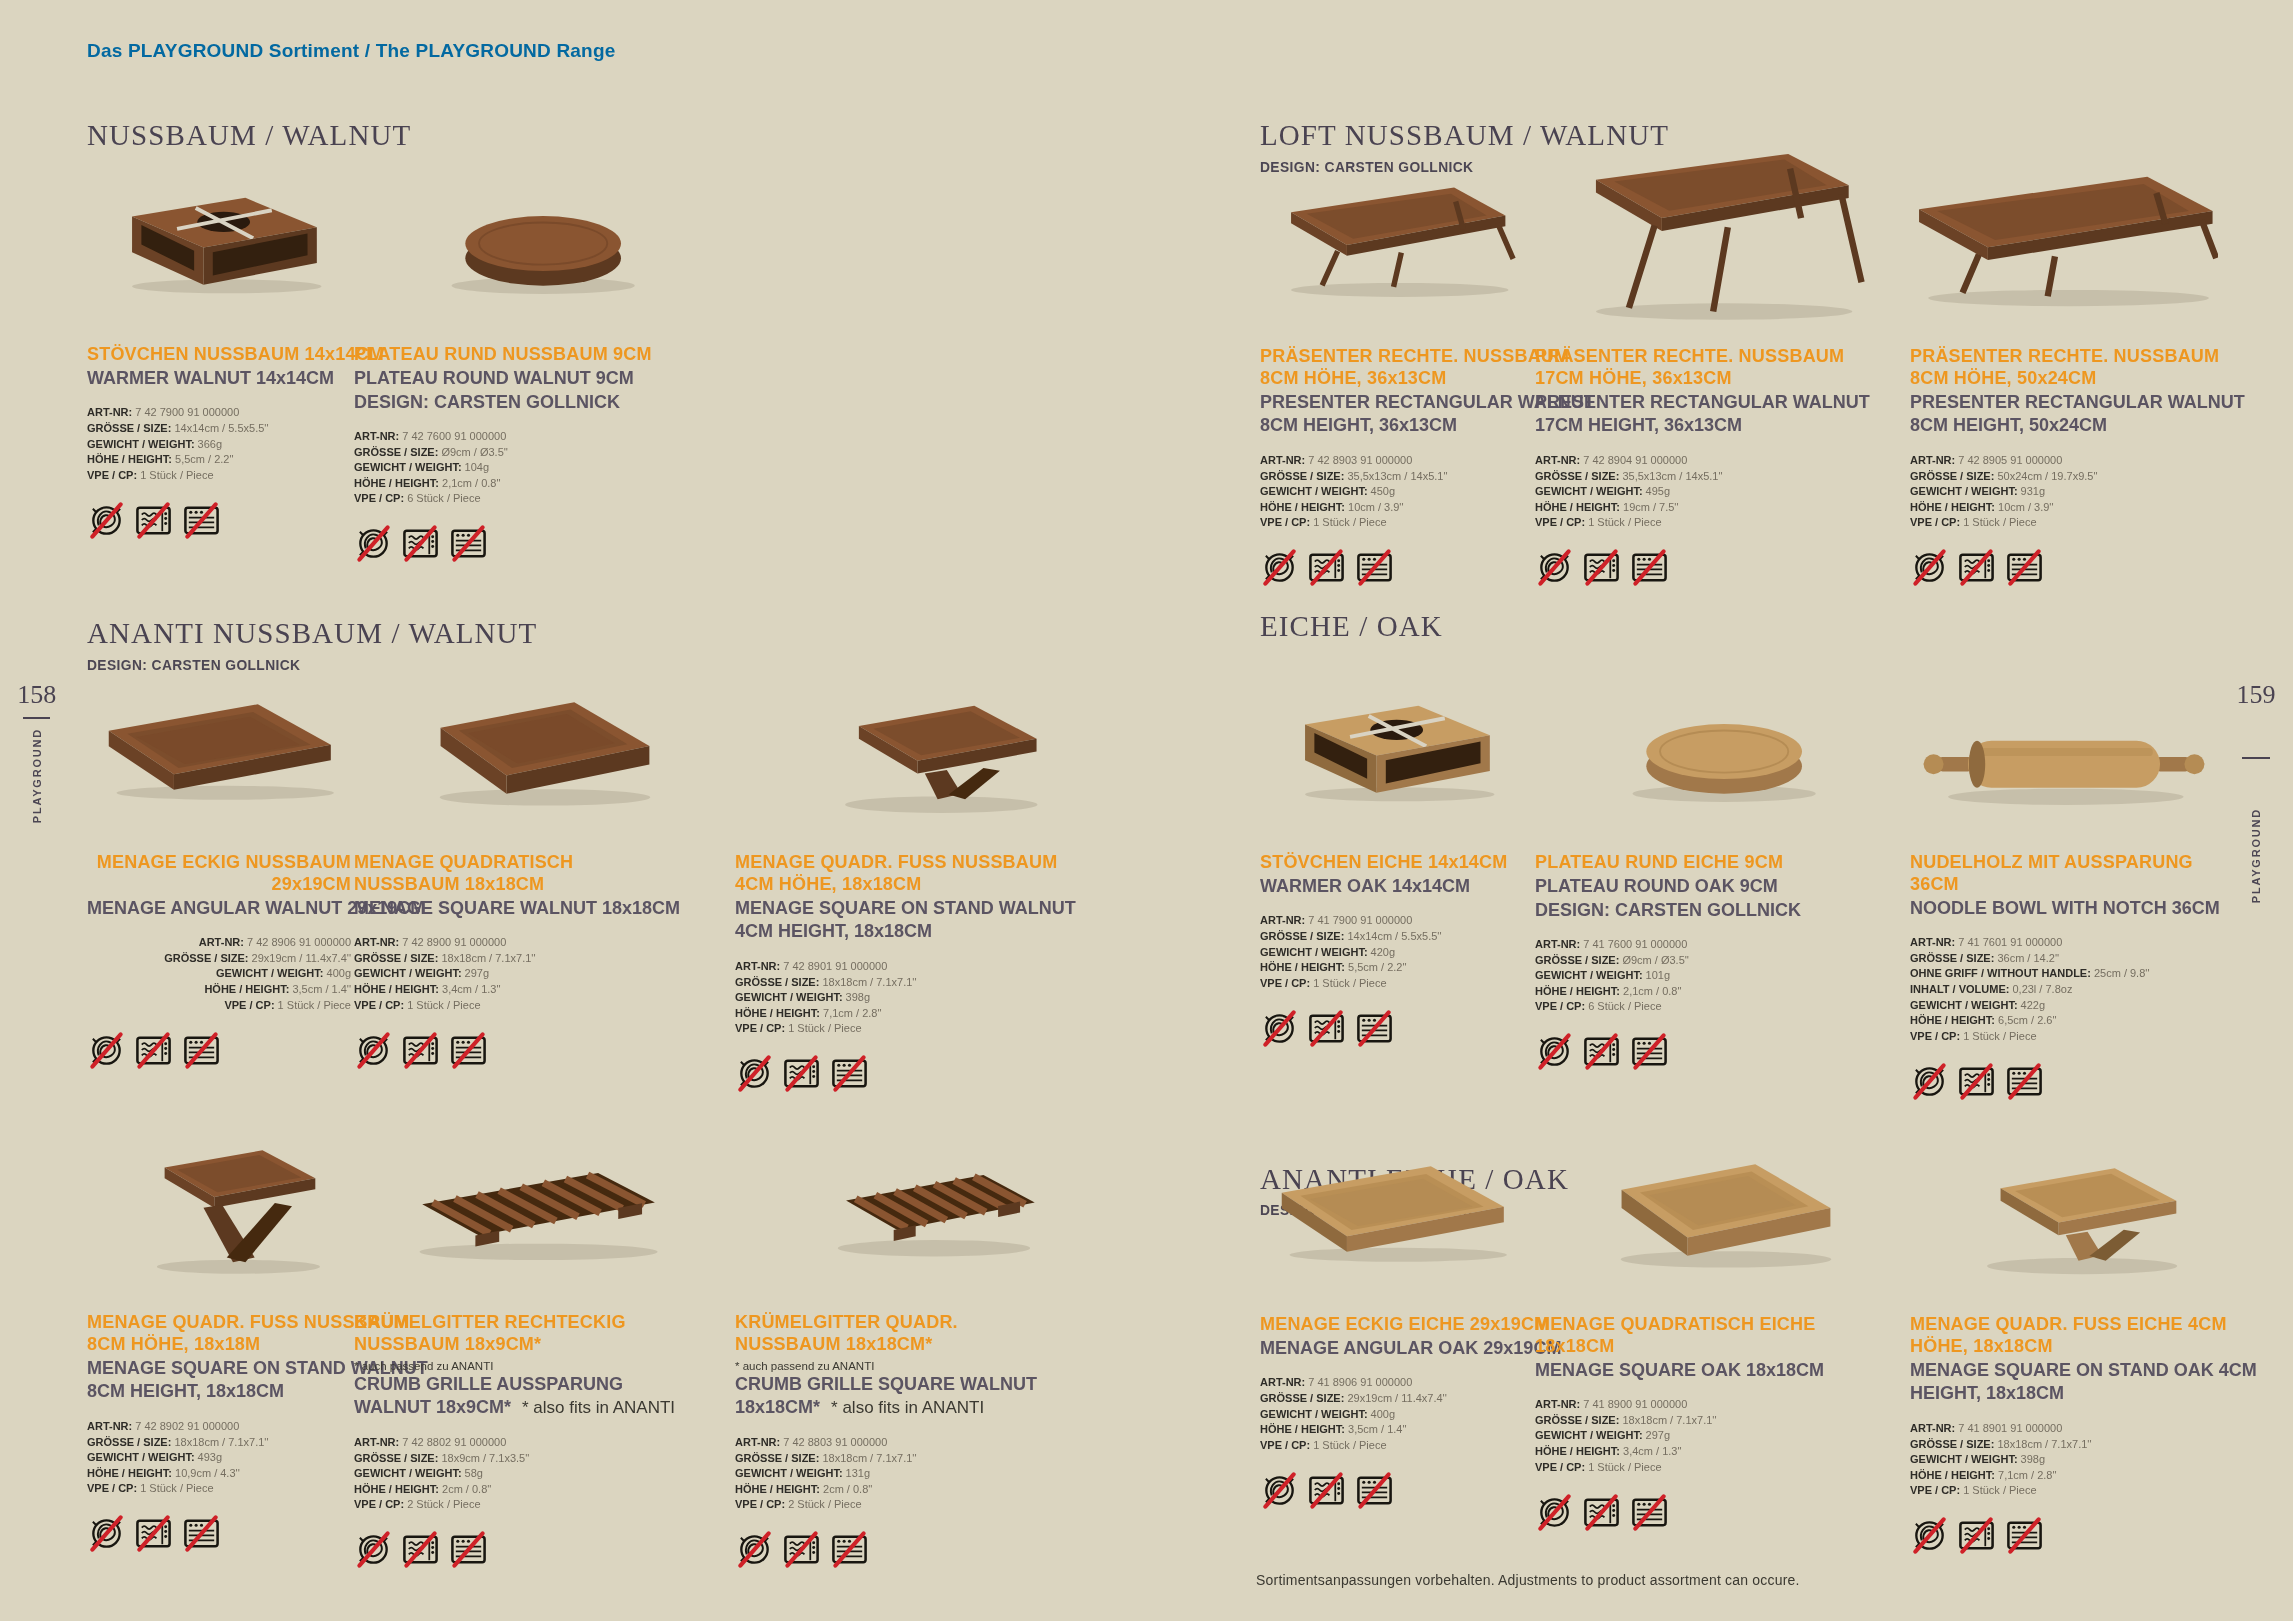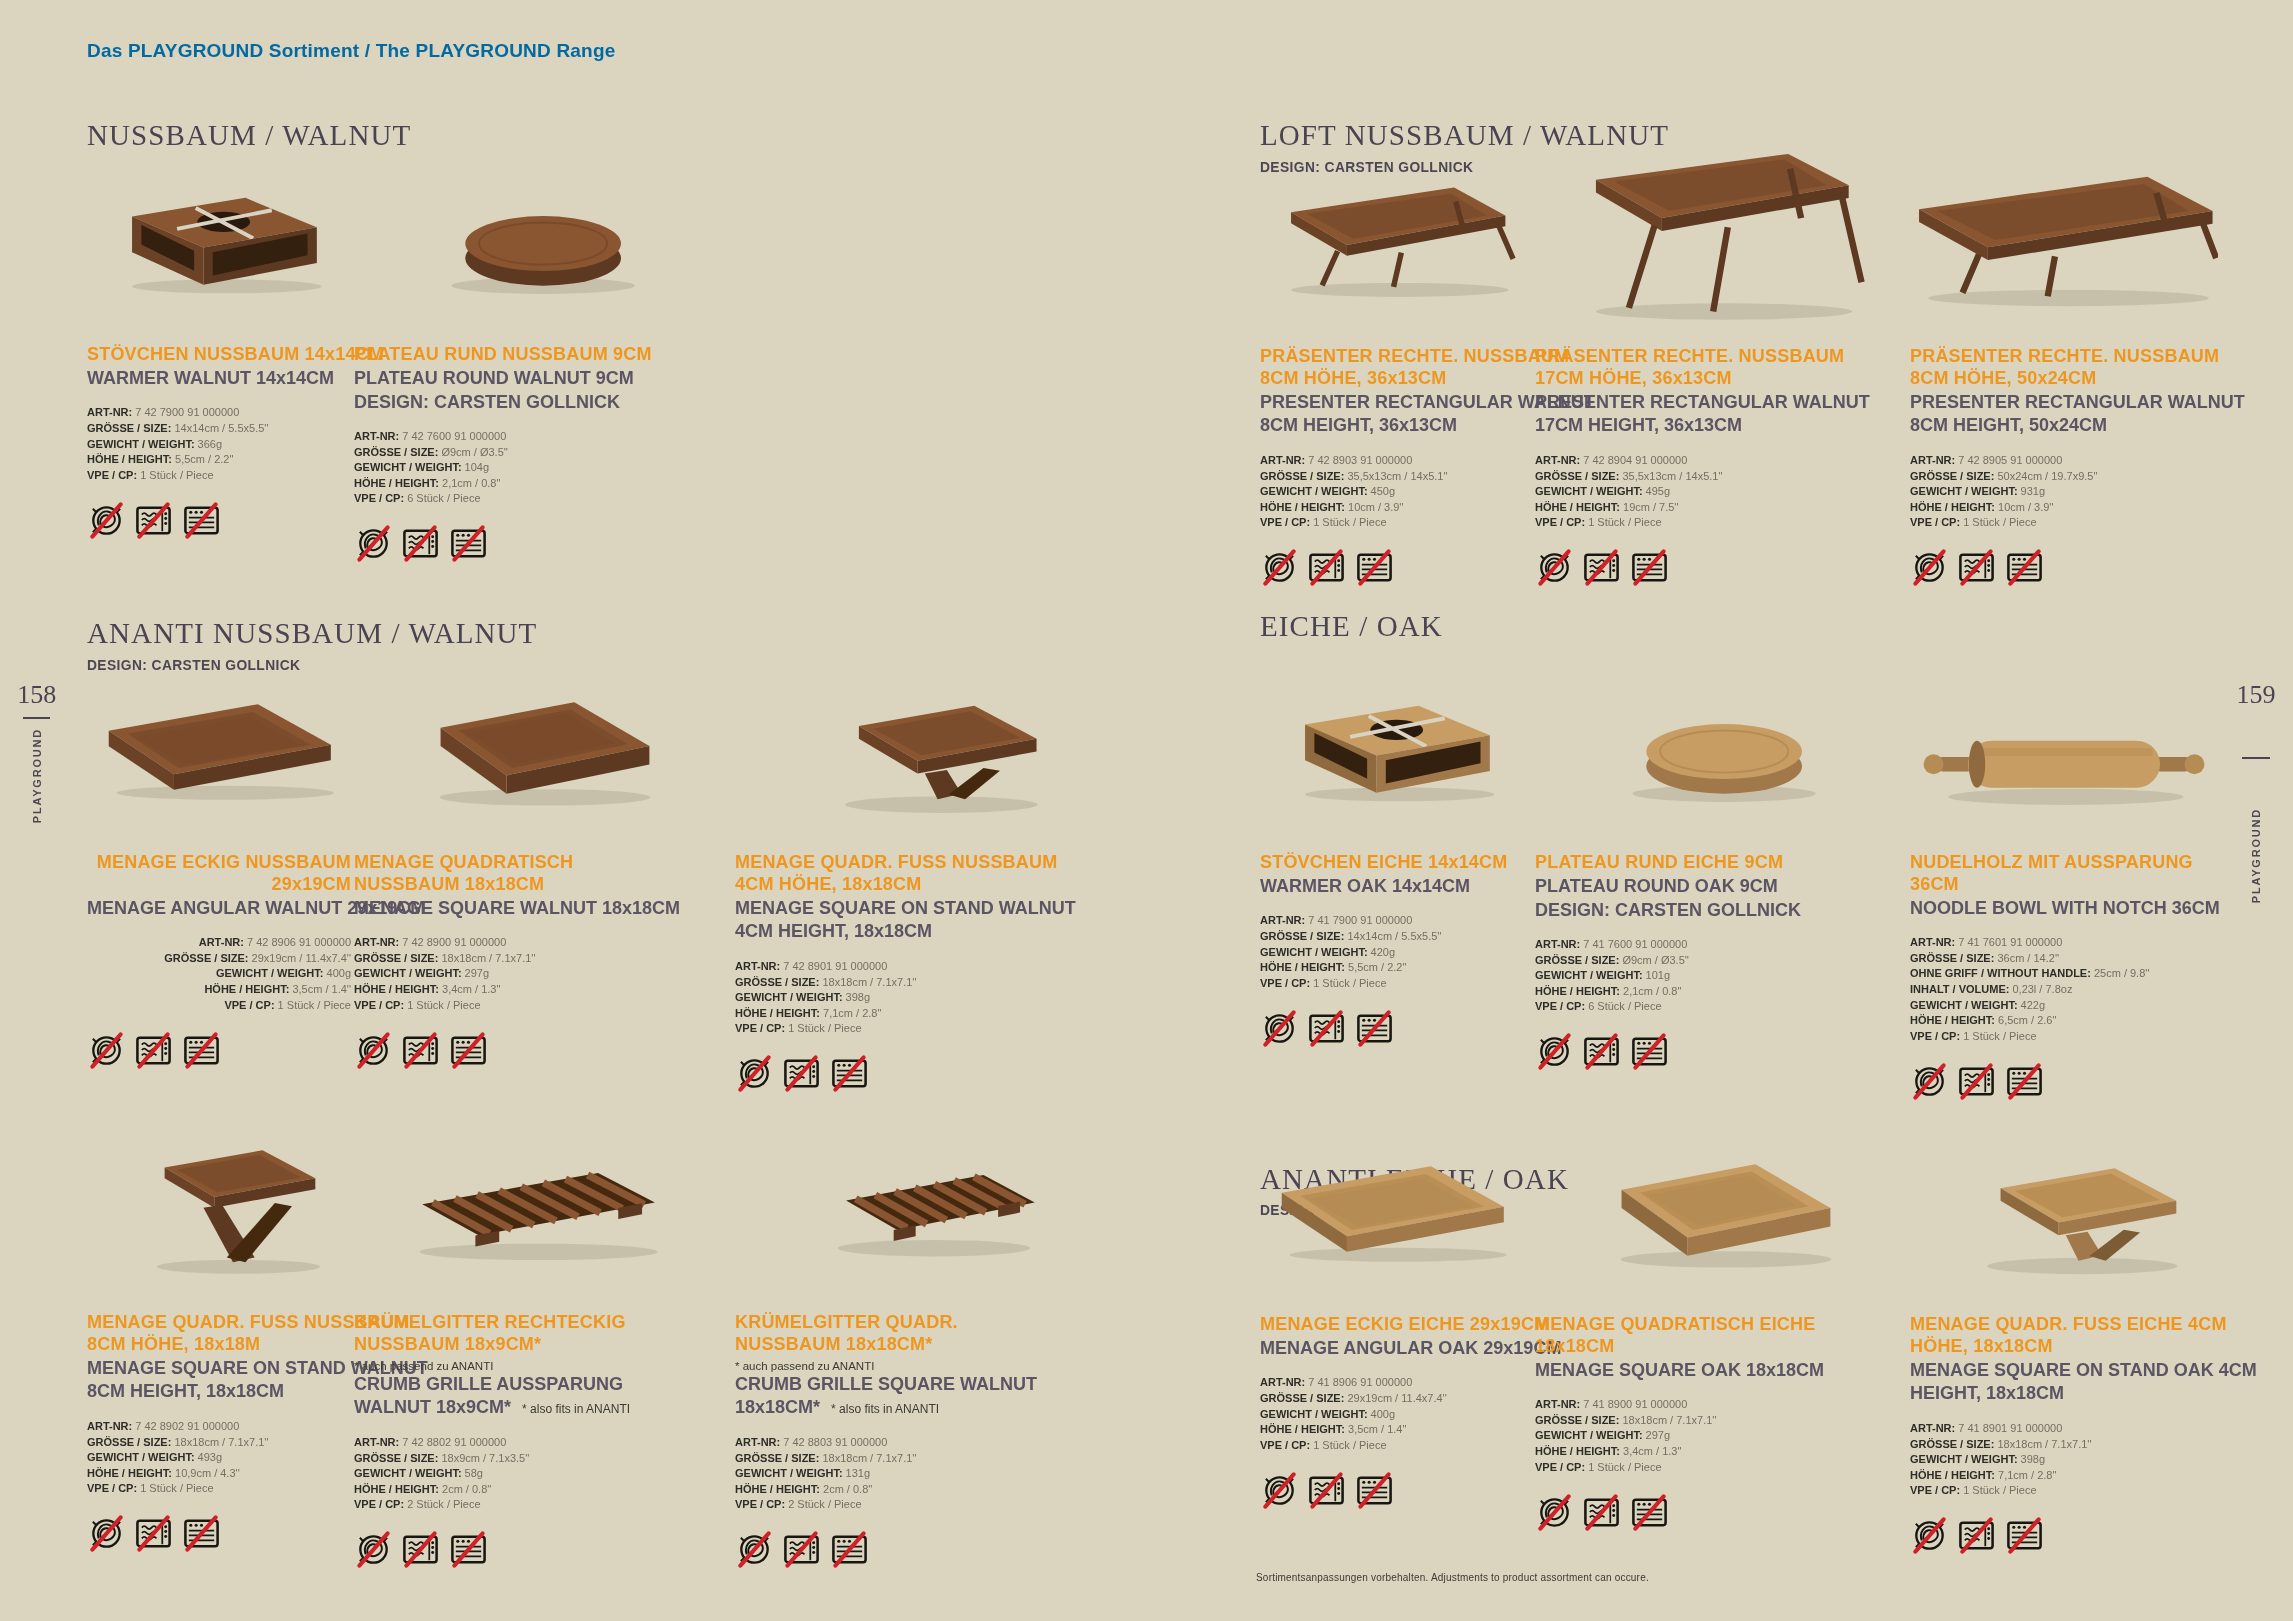--- a/index.html
+++ b/index.html
@@ -8,33 +8,33 @@
   .doc-header{position:absolute;left:87px;top:40px;font-size:19px;font-weight:bold;color:#0369a1;letter-spacing:0.2px;}
   .section-title{position:absolute;font-family:"Liberation Serif","DejaVu Serif",serif;
                  font-size:29px;color:#4a4351;letter-spacing:1.1px;white-space:nowrap;}
   .design-line{position:absolute;font-size:13.8px;font-weight:bold;color:#4c4653;letter-spacing:0.4px;white-space:nowrap;}
   .card{position:absolute;}
   .imgbox{display:flex;align-items:flex-end;justify-content:center;width:100%;}
   .imgbox svg{margin-bottom:18.4px;}
   .p-title{color:#ee9720;font-weight:bold;font-size:18px;line-height:1.22;letter-spacing:0.2px;white-space:nowrap;}
   .p-sub{color:#5b5462;font-weight:bold;font-size:18px;line-height:1.22;white-space:nowrap;margin-top:1.8px;}
   .fnote{font-size:11.5px;color:#3b3931;margin-top:4px;margin-bottom:1.8px;white-space:nowrap;}
-  .fnote-inline{font-size:12px;font-weight:normal;color:#3b3931;margin-left:11px;letter-spacing:0;margin-top:32px;}
+  .fnote-inline{font-size:17px;font-weight:normal;color:#3b3931;margin-left:11px;letter-spacing:0;margin-top:32px;}
   .specs{margin-top:15.6px;font-size:11px;line-height:1.42;color:#756e60;}
   .spec{white-space:nowrap;}
   .spec.wrapok{white-space:normal;}
   .spec-label{font-weight:bold;color:#2e2c27;}
   .icon-row{margin-top:17.4px;display:flex;gap:8.3px;}
   .icon-row span{display:inline-block;width:39px;height:39px;}
   .page-marker{position:absolute;top:680px;display:flex;flex-direction:column;align-items:center;width:44px;}
   .pm-num{font-family:"Liberation Serif","DejaVu Serif",serif;font-size:26px;color:#4a4351;}
   .pm-rule{width:27.5px;height:1.8px;background:#4a4351;margin:7.3px 0 9.2px 0;}
   .pm-word{writing-mode:vertical-rl;transform:rotate(180deg);font-size:11px;font-weight:bold;
            letter-spacing:1.8px;color:#4c4653;}
-  .doc-footer{position:absolute;left:1256px;top:1572px;font-size:10px;color:#3b3931;letter-spacing:0.2px;}
+  .doc-footer{position:absolute;left:1256px;top:1572px;font-size:14px;color:#3b3931;letter-spacing:0.2px;}
 </style>
 </head>
 <body>
 
 <div id="canvas">
   <div class="doc-header">Das PLAYGROUND Sortiment / The PLAYGROUND Range</div>
   <div id="sections-root">
       <div class="section-title" style="left: 87px; top: 119px;">NUSSBAUM / WALNUT</div>
       <div class="card" style="left: 87px; top: 188px; width: 264px;">
         <div class="imgbox" style="height: 156px;">

